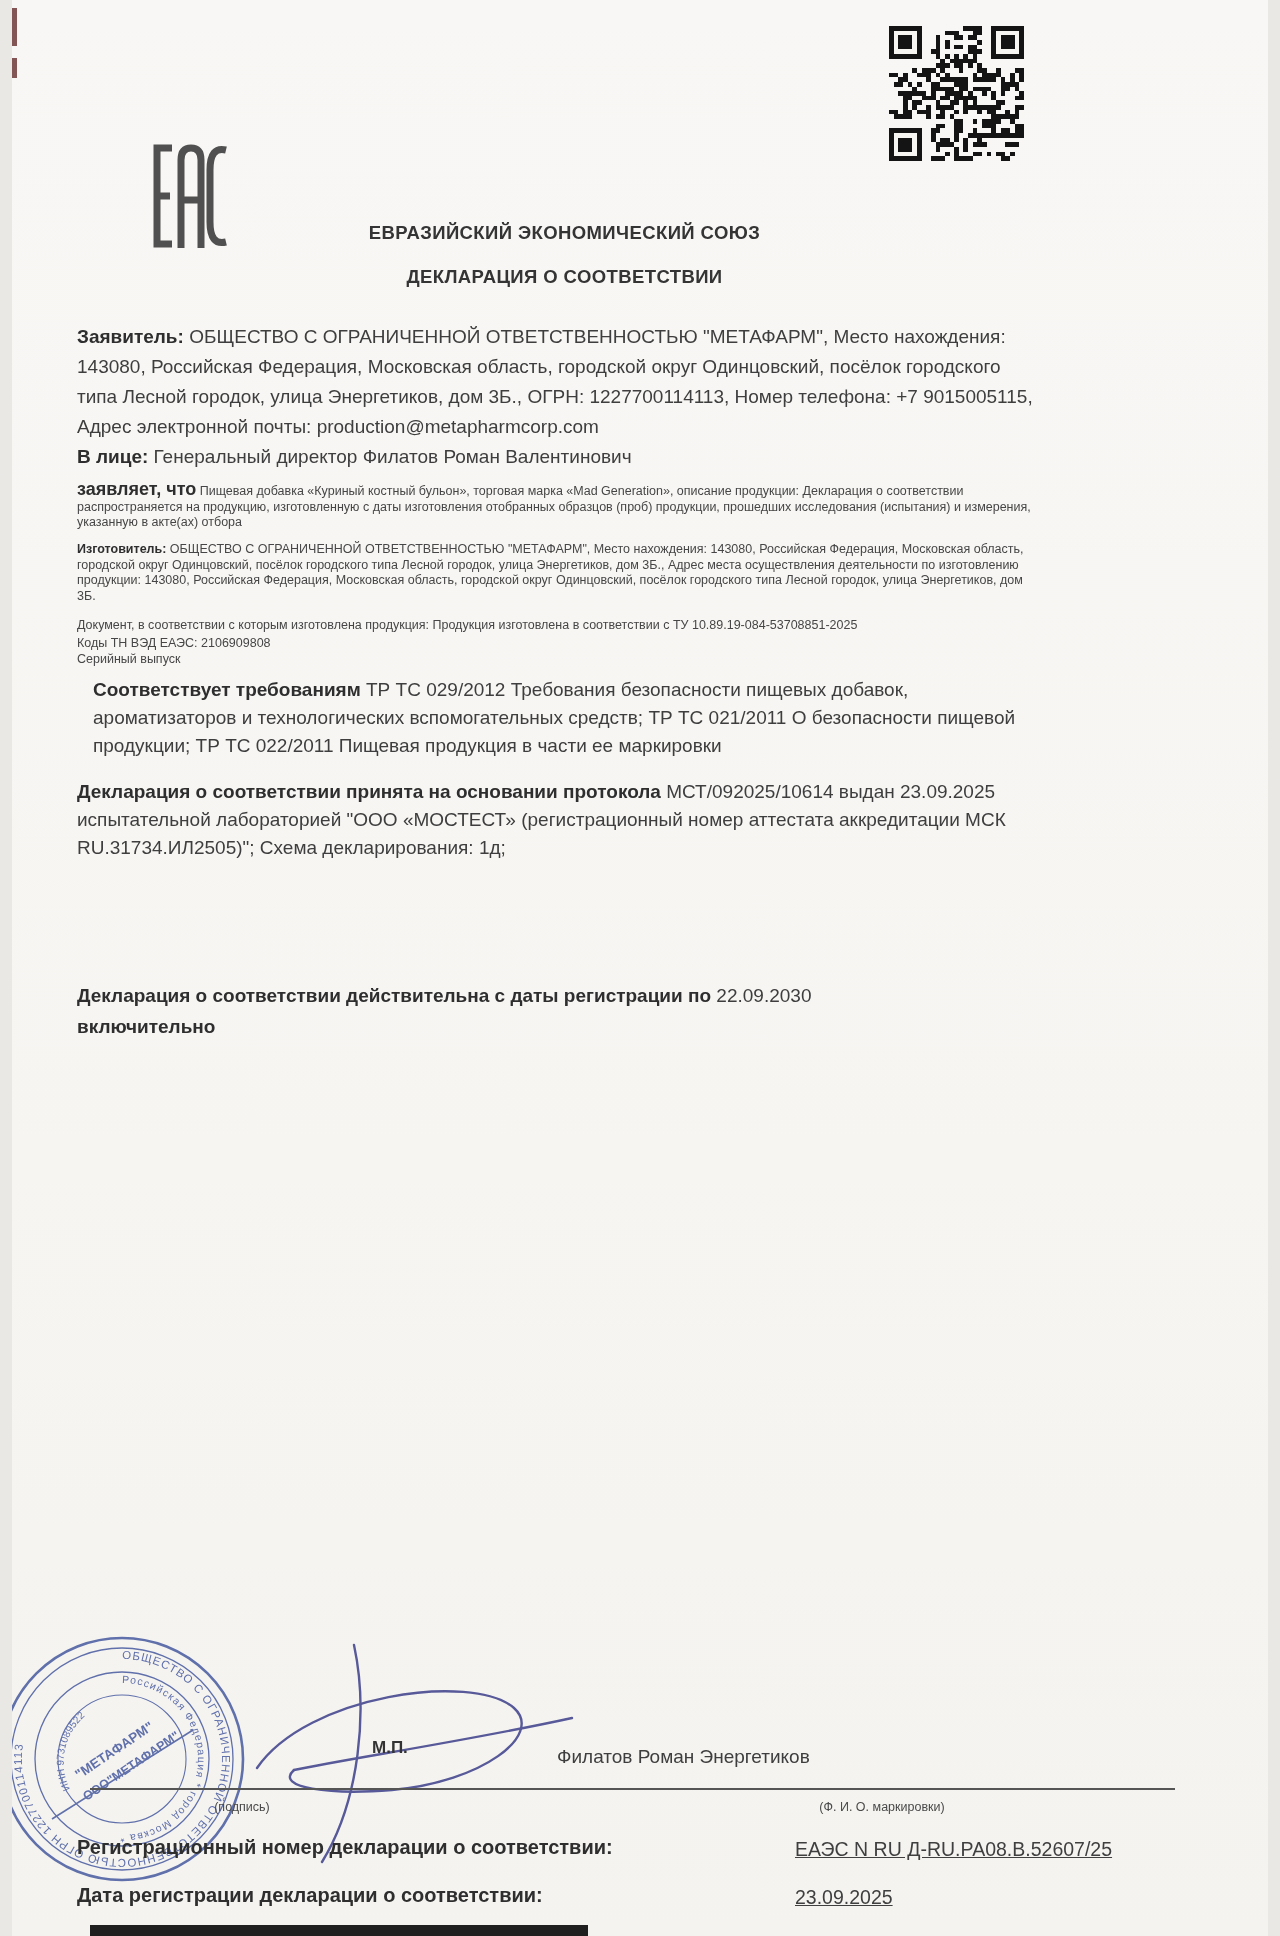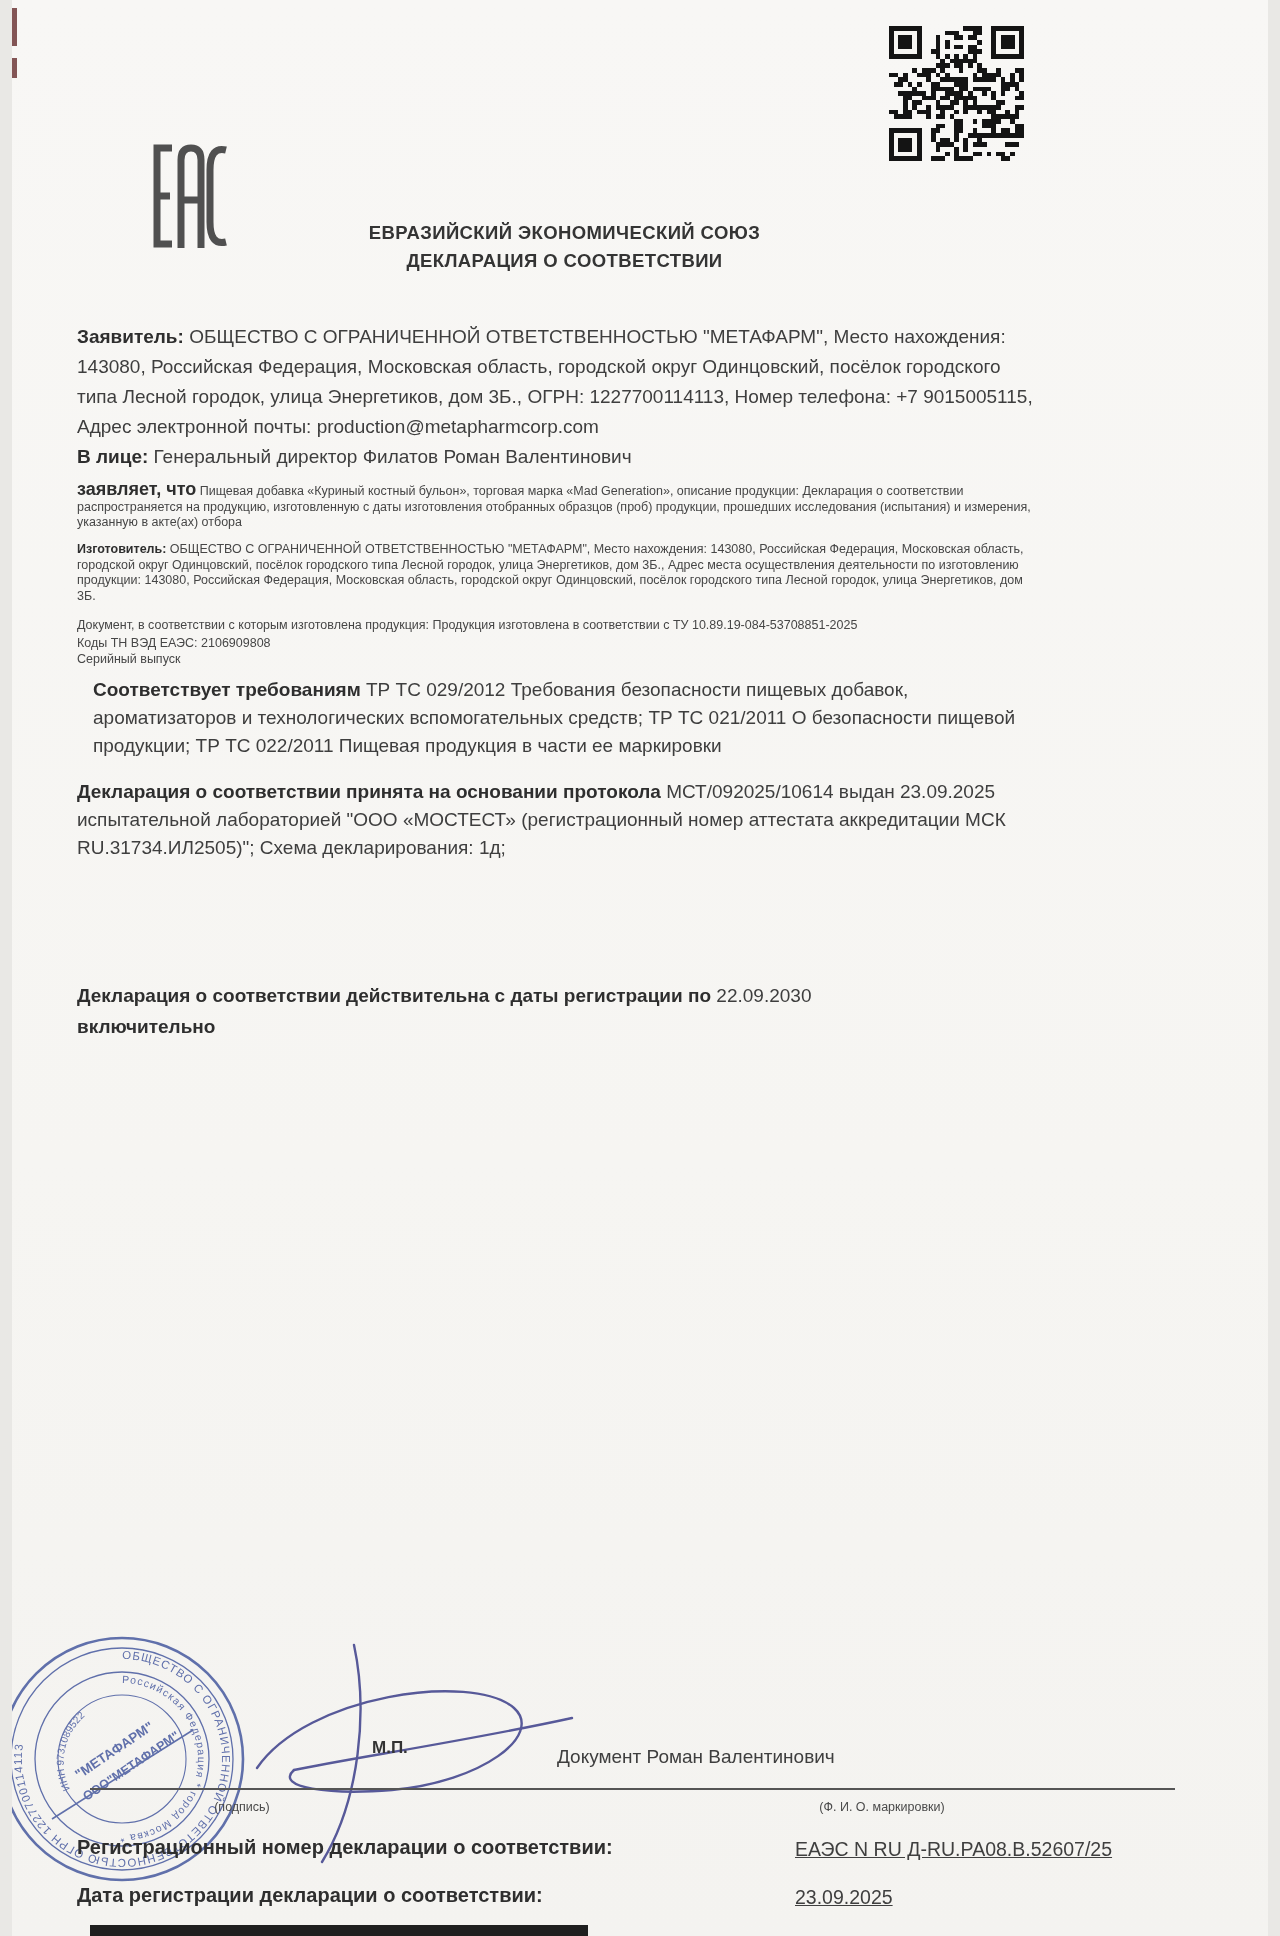--- a/index.html
+++ b/index.html
@@ -6,21 +6,21 @@
   .page{
     position:relative;width:1256px;height:1936px;margin:0 auto;
     background:linear-gradient(180deg,#f8f7f5 0%,#f6f5f2 60%,#f4f3f0 100%);
     font-family:"Liberation Sans","DejaVu Sans",sans-serif;
     color:#3d3d3d;overflow:hidden;
   }
   .abs{position:absolute;}
   
   .titles{left:65px;top:220px;width:975px;text-align:center;}
   .title-line{font-weight:700;font-size:18.5px;letter-spacing:.4px;color:#343434;line-height:26px;}
-  .title-line.second{margin-top:2px;}
+  .title-line.second{margin-top:18px;}
   
   .para{left:65px;width:958px;font-size:19px;line-height:30px;color:#3e3e3e;}
   .para b,.blabel{font-weight:700;color:#2e2e2e;}
   .small{font-size:12.5px;line-height:15.5px;color:#464646;}
   .declares-label{font-weight:700;font-size:18px;color:#2e2e2e;}
   .block{display:block;}
   
   .sigline{border-top:2px solid #555;height:0;}
   .caption{font-size:12.5px;color:#4a4a4a;}
   .mp{font-weight:700;font-size:17px;color:#333;}
@@ -420,21 +420,21 @@
 
   <svg class="abs" style="left:40px;top:1590px;" width="700" height="330" viewBox="0 0 700 330">
     <g stroke="#3c3f8a" stroke-width="2.4" fill="none" opacity="0.85" stroke-linecap="round">
       <path d="M205,178 C255,105 420,82 462,118 C492,145 430,192 340,200 C278,205 222,198 242,180"></path>
       <path d="M302,55 C316,120 308,210 270,272"></path>
       <path d="M242,180 C300,168 420,150 520,128"></path>
     </g>
   </svg>
 
   <div class="abs mp" style="left:360px;top:1738px;">М.П.</div>
-  <div class="abs signer" style="left:545px;top:1746px;">Документ Роман Валентинович</div>
+  <div class="abs signer" style="left:545px;top:1746px;">Филатов Роман Энергетиков</div>
 
   <div class="abs sigline" style="left:78px;top:1788px;width:498px;"></div>
   <div class="abs sigline" style="left:535px;top:1788px;width:628px;"></div>
 
   <div class="abs caption" style="left:150px;top:1800px;width:160px;text-align:center;">(подпись)</div>
   <div class="abs caption" style="left:770px;top:1800px;width:200px;text-align:center;">(Ф. И. О. маркировки)</div>
 
   <div class="abs reg-label" style="left:65px;top:1836px;">Регистрационный номер декларации о соответствии:</div>
   <div class="abs reg-value" style="left:783px;top:1838px;">ЕАЭС N RU Д-RU.РА08.В.52607/25</div>
   <div class="abs reg-label" style="left:65px;top:1884px;">Дата регистрации декларации о соответствии:</div>

